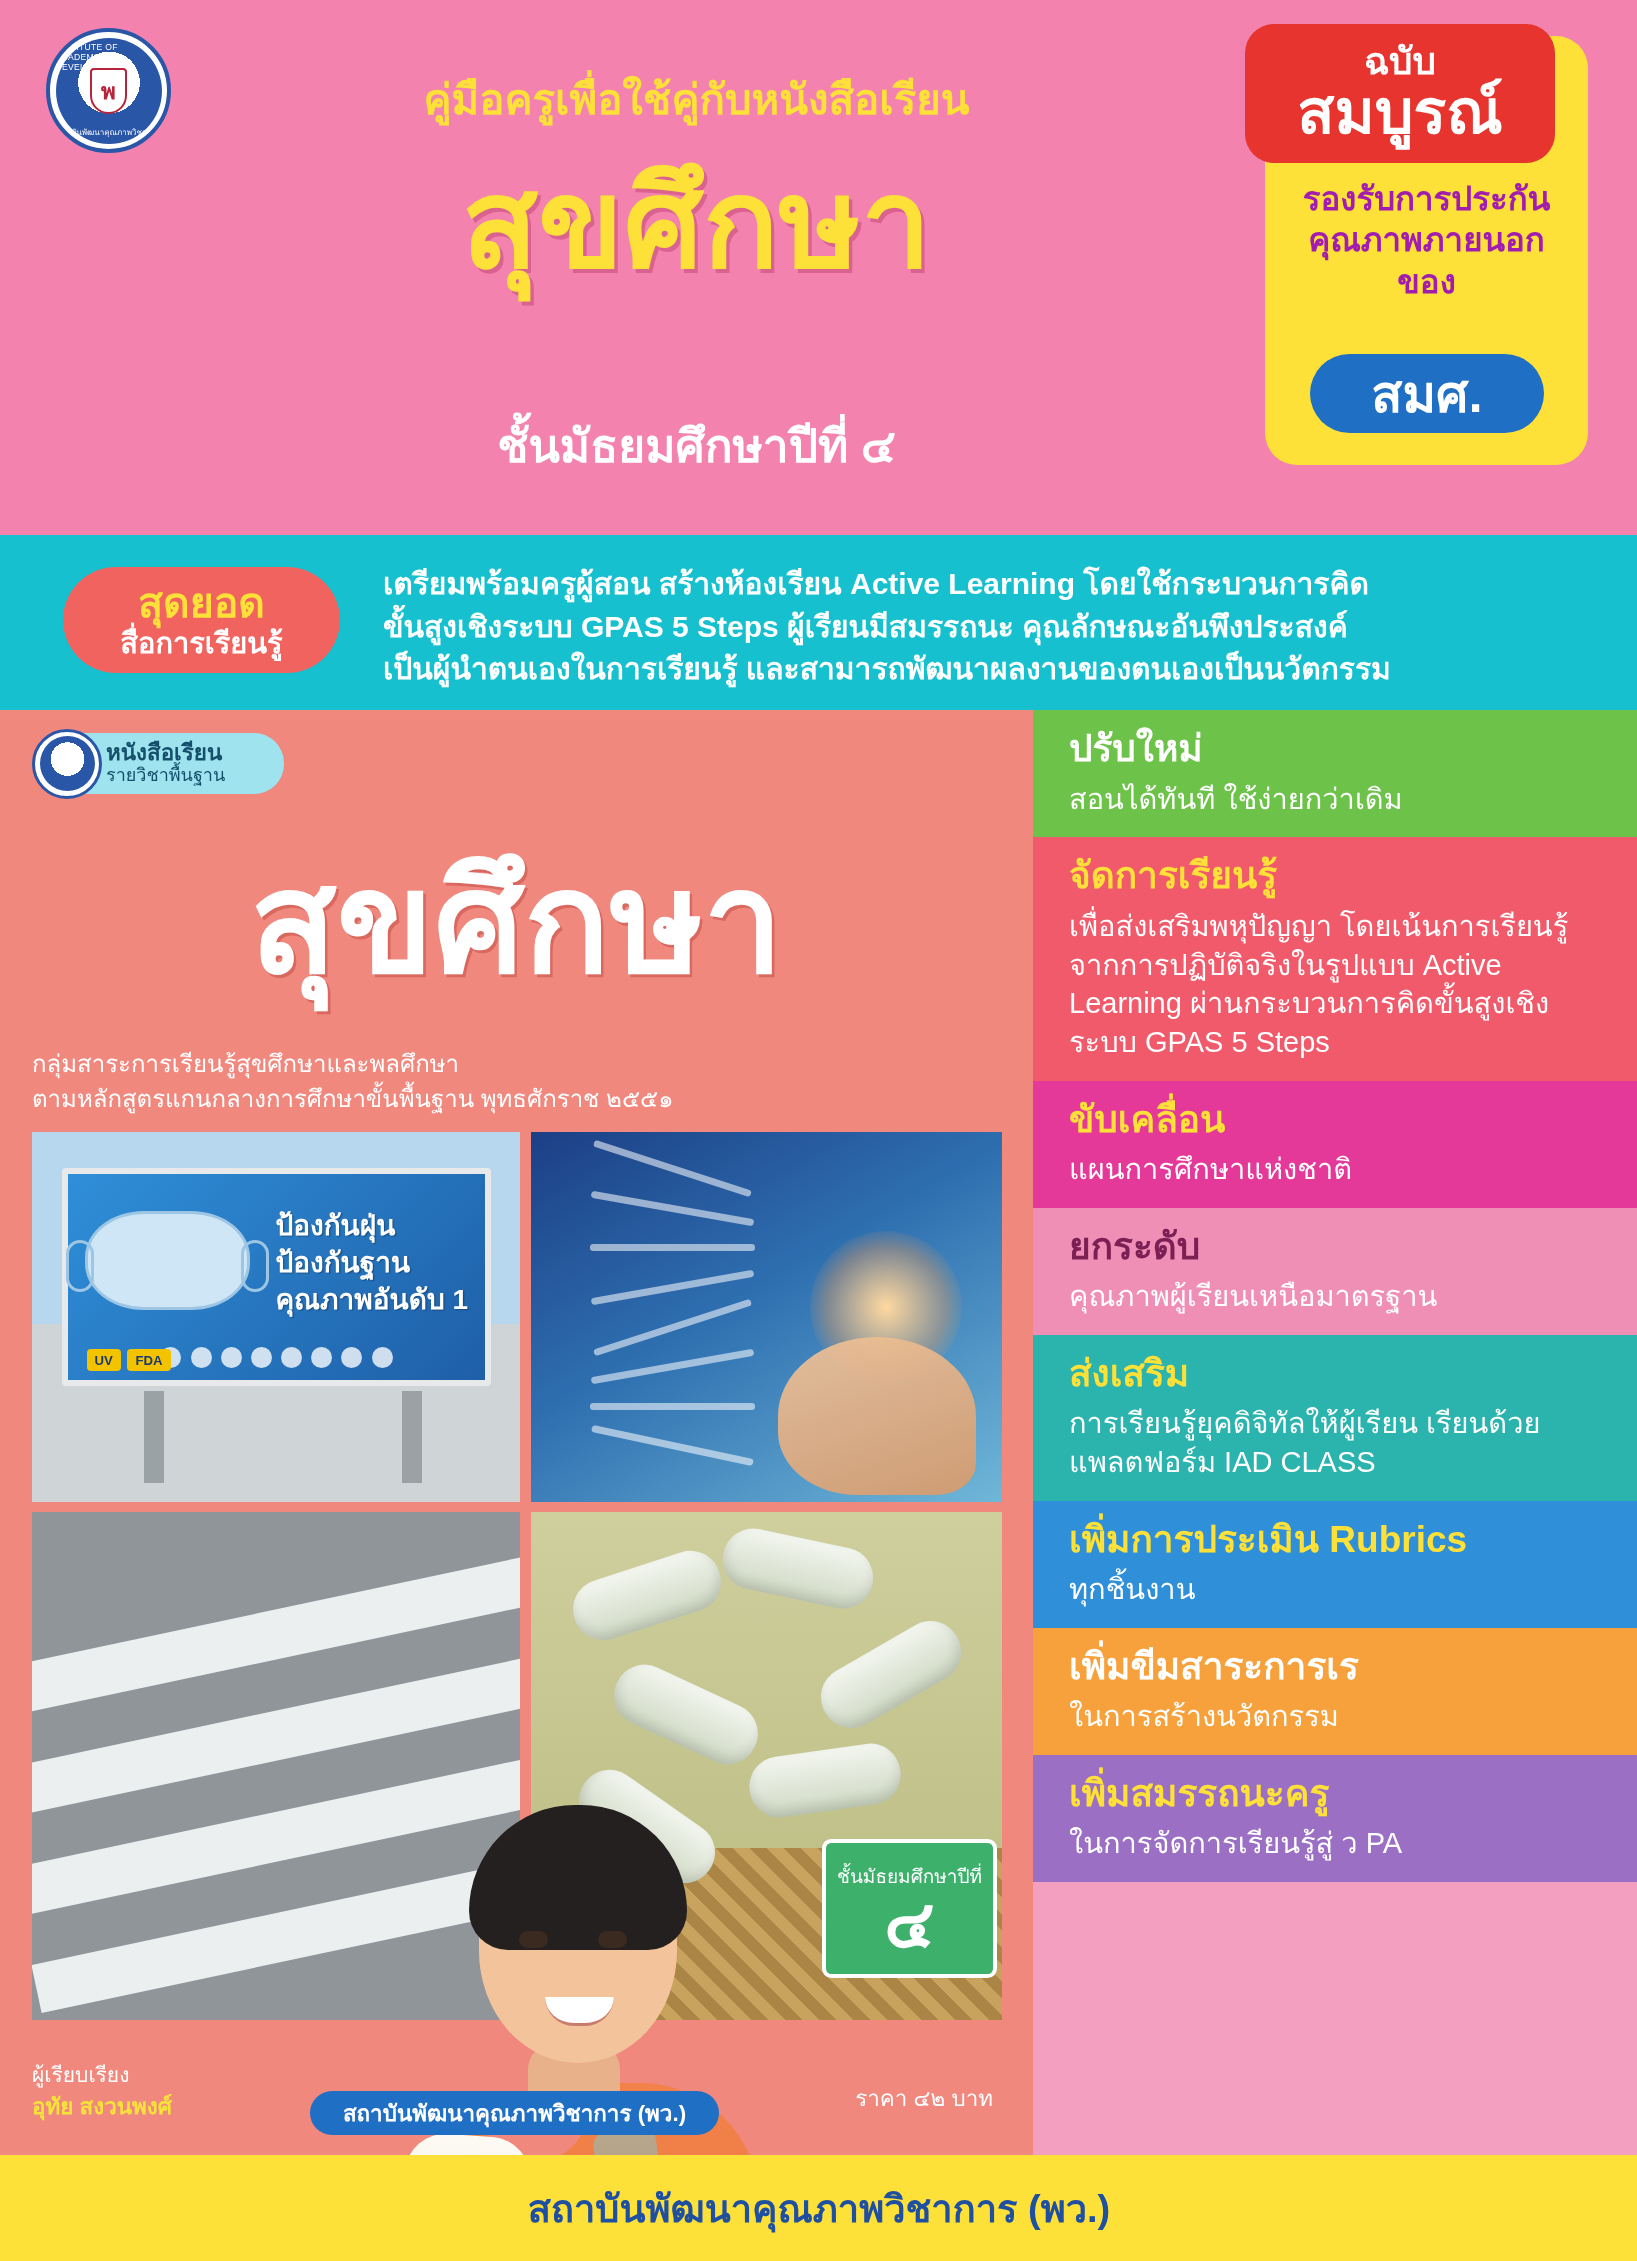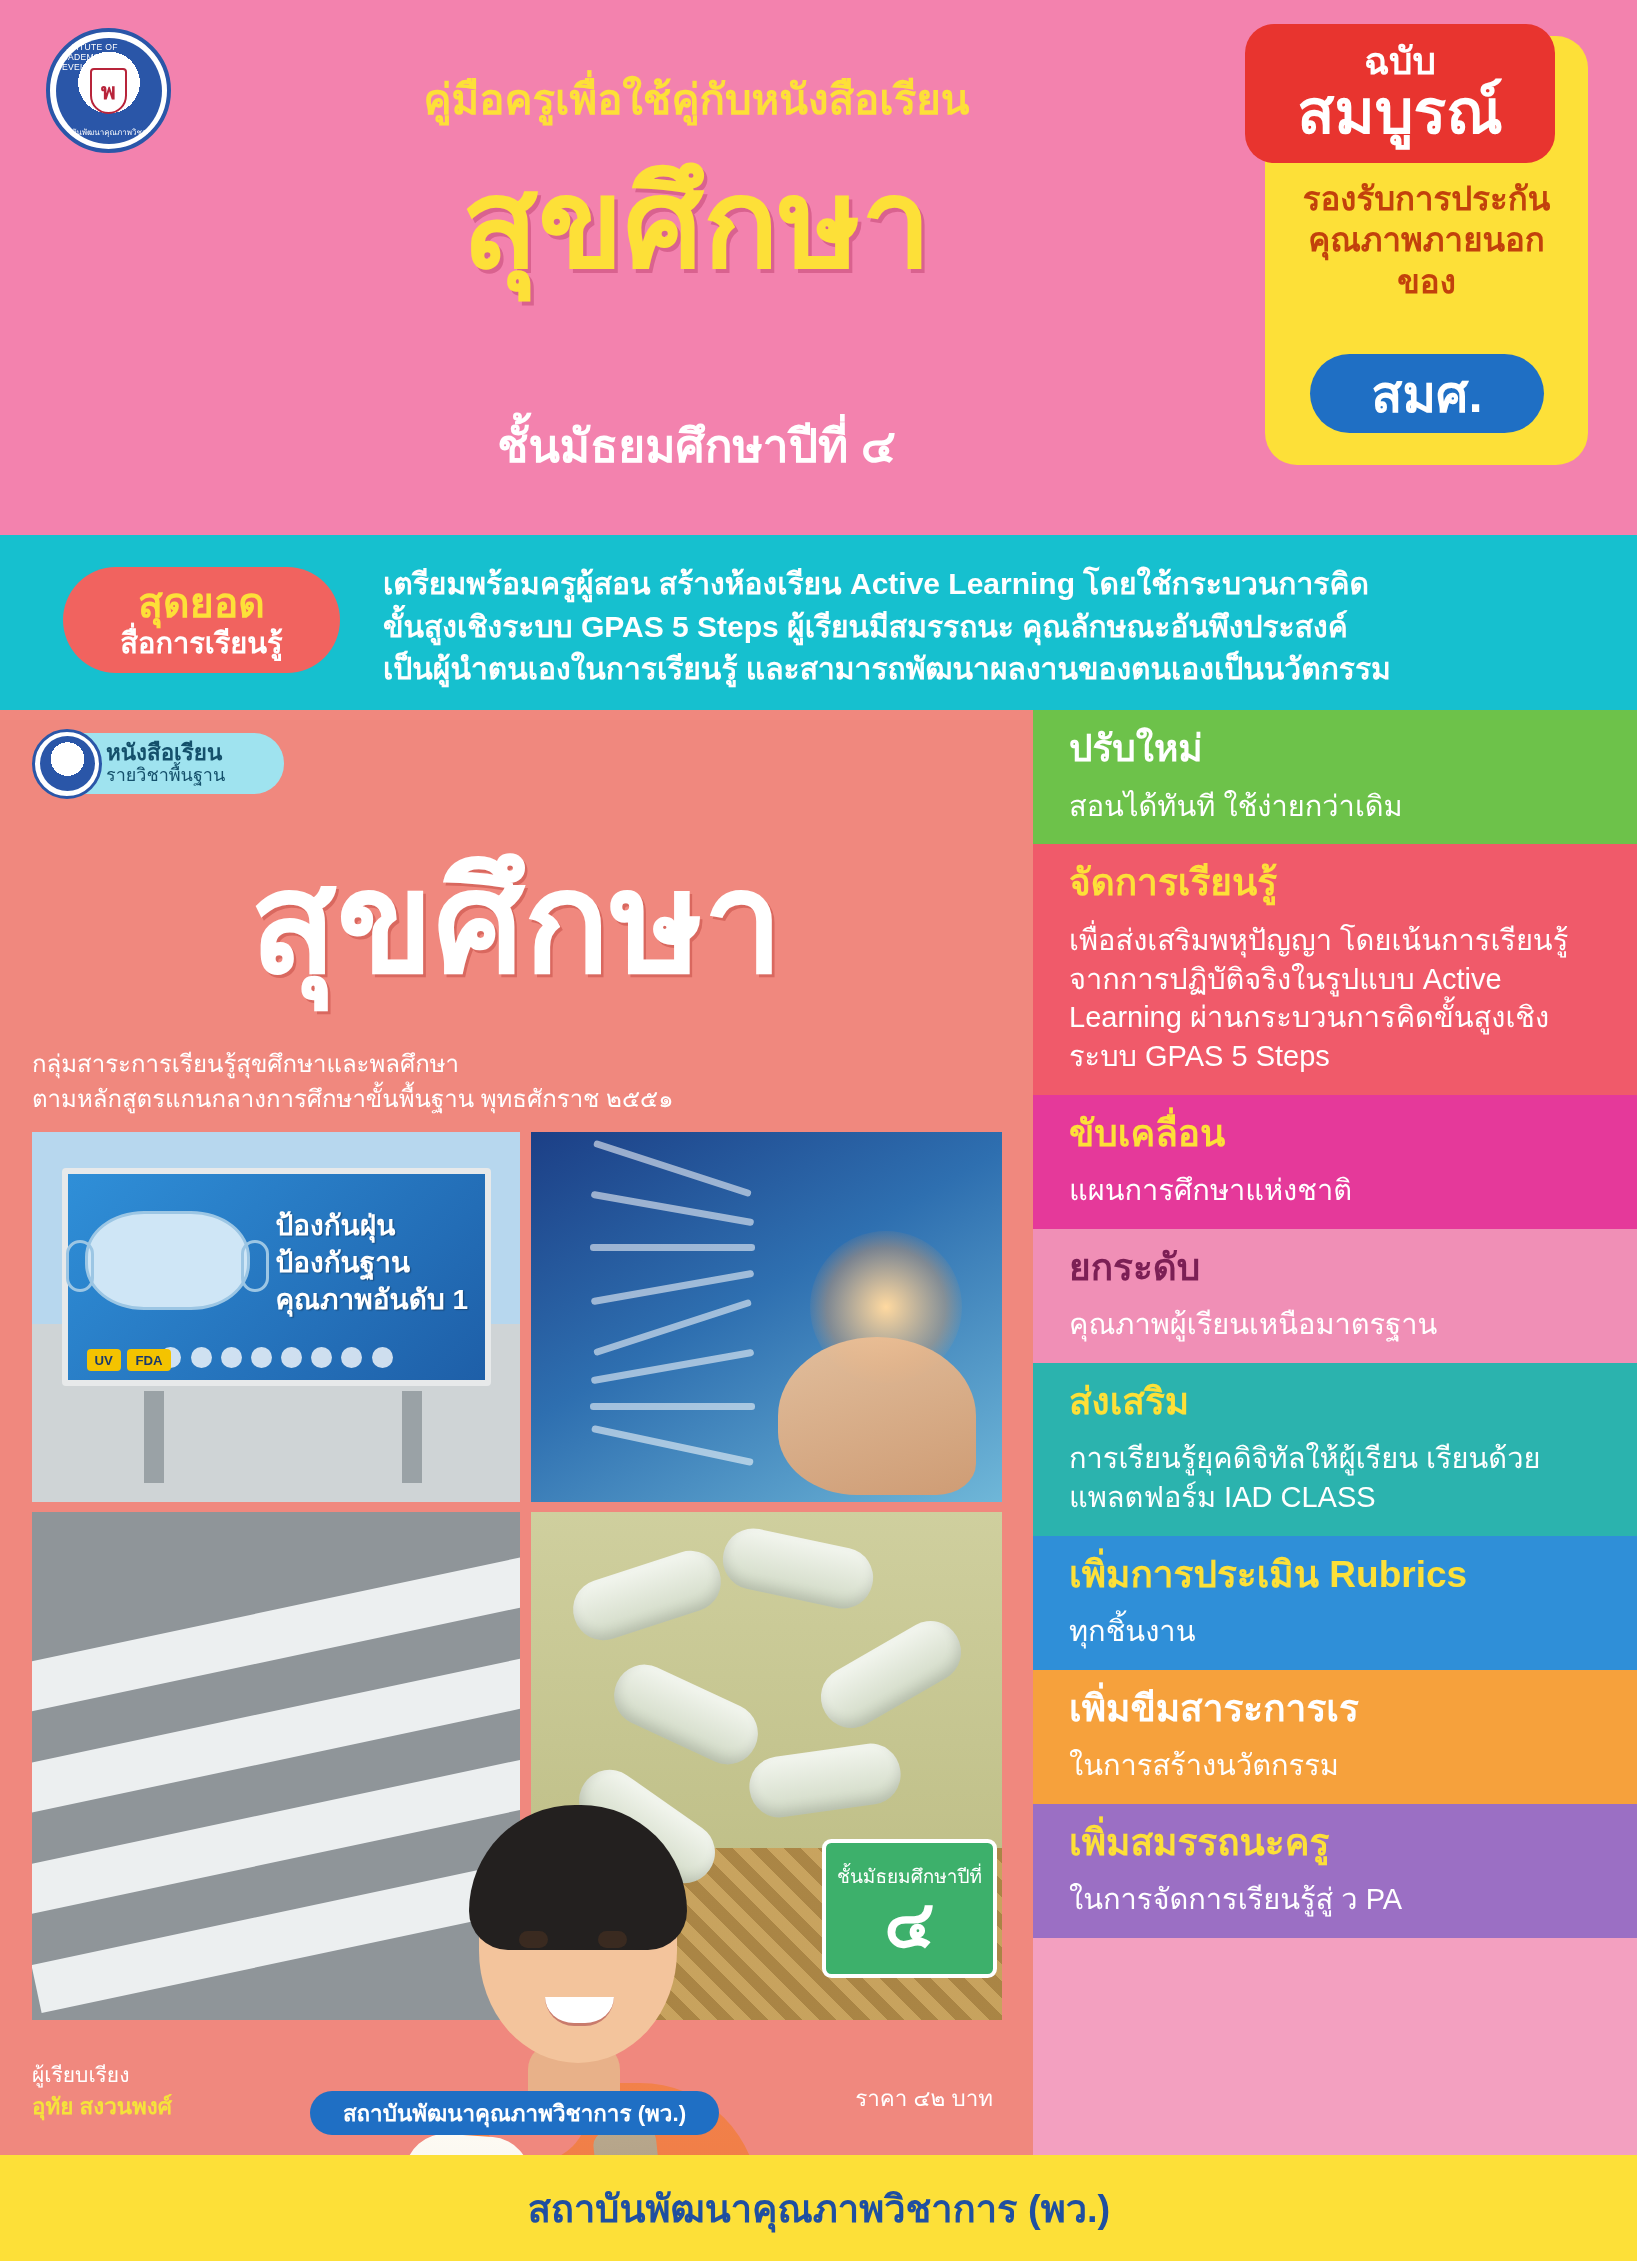--- a/index.html
+++ b/index.html
@@ -112,21 +112,21 @@
     display: flex; flex-direction: column;
     align-items: center; justify-content: center;
     color: #ffffff;
   }
   .badge-red .l1 { font-size: 37px; font-weight: bold; line-height: 1; }
   .badge-red .l2 { font-size: 61px; font-weight: bold; line-height: 1.05; }
   .badge-lines {
     position: absolute;
     left: 0; top: 142px; width: 323px;
     text-align: center;
-    color: #c2410c;
+    color: #a21caf;
     font-size: 33px;
     font-weight: bold;
     line-height: 1.25;
   }
   .badge-blue {
     position: absolute;
     left: 45px; bottom: 32px;
     width: 234px; height: 79px;
     background: #1f6fc4;
     border-radius: 40px;
@@ -438,21 +438,21 @@
   .feat {
     position: relative;
     width: 605px;
     padding: 17px 29px 18.5px 36px;
     color: #ffffff;
   }
   .feat .ft {
     font-size: 37px; font-weight: bold; line-height: 1.18;
   }
   .feat .fd {
-    font-size: 29px; line-height: 1.34; margin-top: 16px;
+    font-size: 29px; line-height: 1.34; margin-top: 9px;
   }
   .feat.green   { background: #6dc24a; }
   .feat.red     { background: #f05a6a; }
   .feat.pink    { background: #f08fb6; }
   .feat.magenta { background: #e5399a; }
   .feat.teal    { background: #2bb3ae; }
   .feat.blue    { background: #2f8fd8; }
   .feat.orange  { background: #f6a13c; }
   .feat.purple  { background: #9b6fc4; }
   .feat.green .ft, .feat.green .fd { color: #ffffff; }

